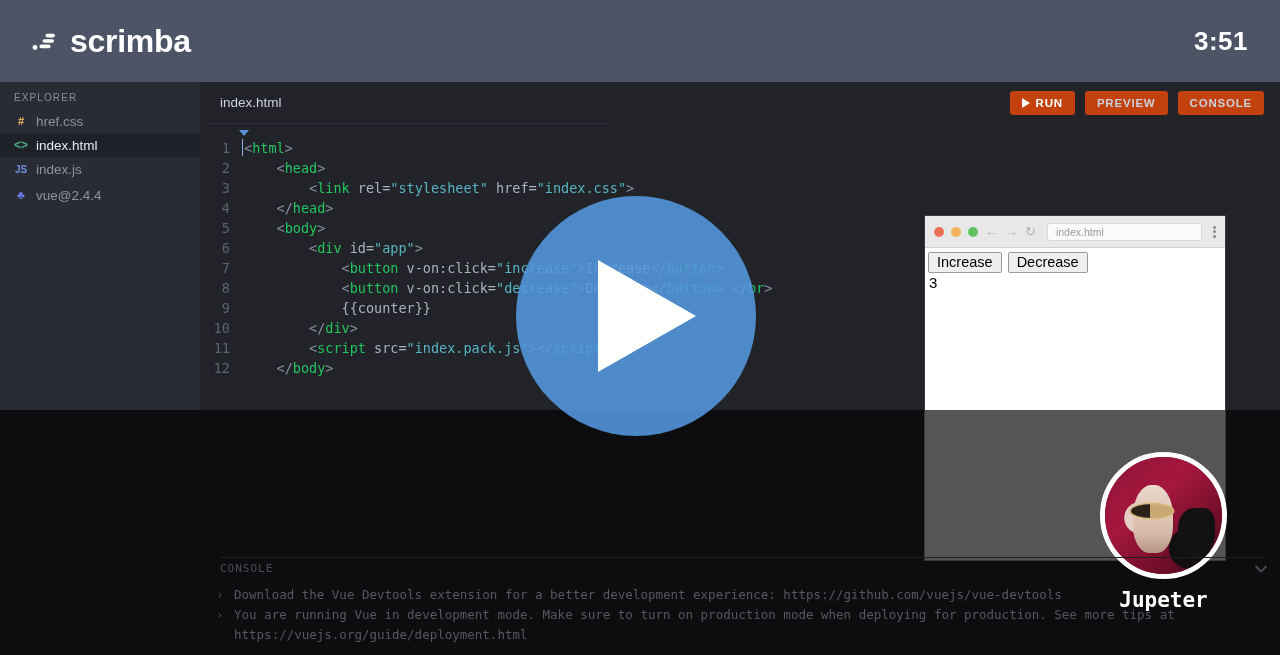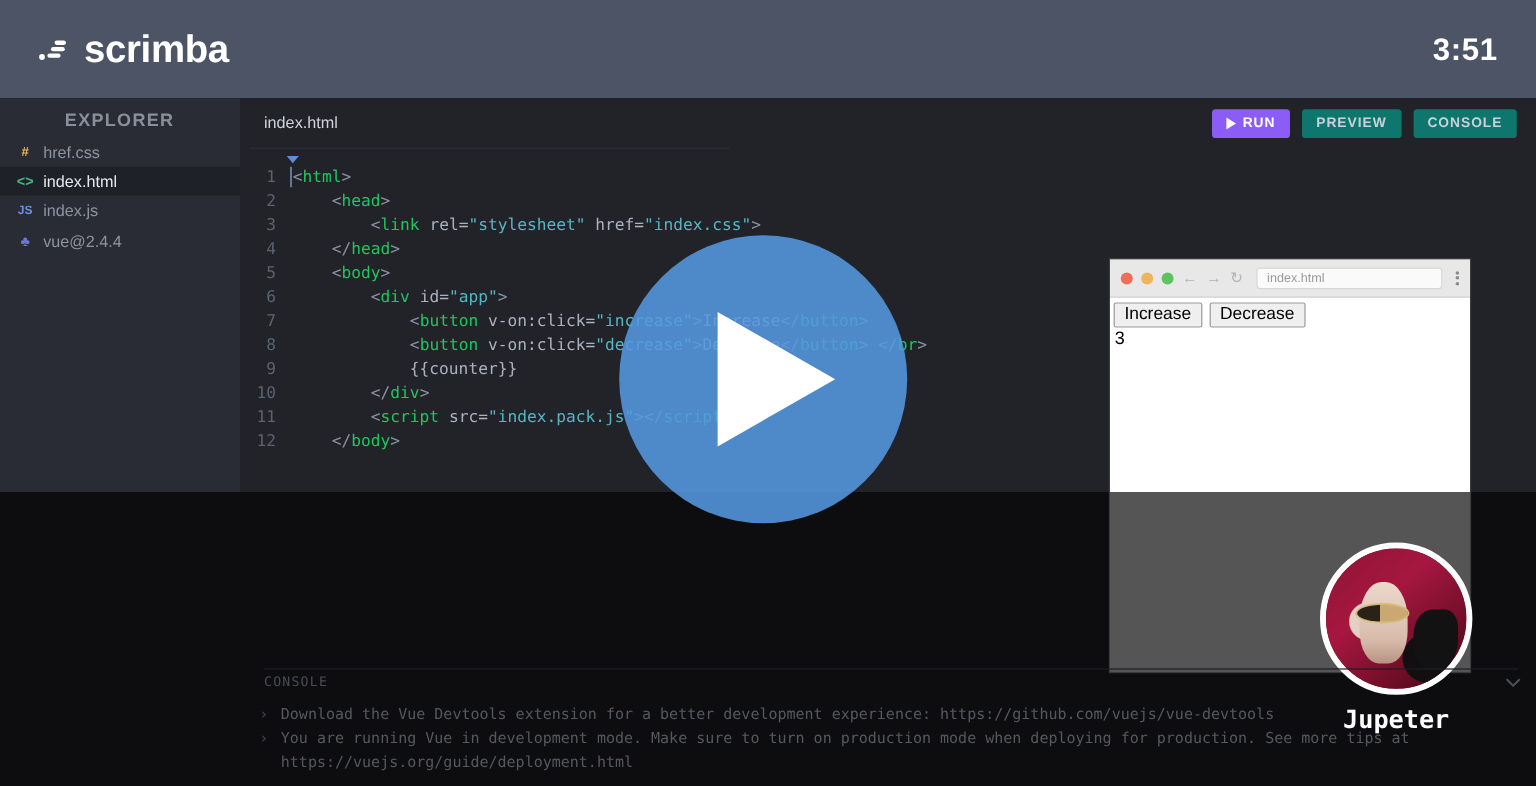--- a/index.html
+++ b/index.html
@@ -26,23 +26,22 @@
   .timer {
     color: #ffffff; font-size: 26px; font-weight: 700; letter-spacing: 0.5px; text-align: center;
   }
 
   
   .sidebar {
     position: absolute; left: 0; top: 82px; width: 200px; height: 328px;
     background: #292c35;
   }
   .section-label {
-    color: #8a8f9c; font-size: 15px; font-weight: 700; letter-spacing: 1.1px;
+    color: #8a8f9c; font-size: 10px; font-weight: 400; letter-spacing: 1.1px;
     padding: 10px 0 6px 14px;
-    margin-left: 40px;
   }
   .file-row {
     display: flex; align-items: center; gap: 8px;
     height: 24px; padding-left: 14px;
     font-size: 13.5px; color: #8d93a1;
   }
   .file-row.active { background: #1f2128; color: #e6e9ef; }
   .file-icon { font-size: 11px; font-weight: 700; width: 14px; text-align:center; }
   .ico-css { color: #e8b563; }
   .ico-html { color: #4caf7d; font-size: 12px; }
@@ -58,25 +57,25 @@
   }
   .editor-topbar {
     height: 41px; display: flex; align-items: center; justify-content: space-between;
     padding: 0 16px 0 20px;
   }
   .tab-name { color: #cfd3db; font-size: 13.5px; }
   .toolbar-btns { display: flex; gap: 10px; align-items: center; }
   .tb-btn {
     font-size: 11.5px; font-weight: 700; letter-spacing: 0.8px;
     padding: 6px 12px; border-radius: 3px;
-    color: #cbd1dc; background: #0f766e; border: none; cursor: pointer;
+    color: #cbd1dc; background: #c2410c; border: none; cursor: pointer;
     font-family: "Liberation Sans", sans-serif;
   }
   .tb-btn.run {
-    background: #8b5cf6; color: #ffffff;
+    background: #c2410c; color: #ffffff;
     display: inline-flex; align-items: center; gap: 6px;
   }
   .play-tri {
     width: 0; height: 0; border-left: 8px solid #ffffff;
     border-top: 5px solid transparent; border-bottom: 5px solid transparent;
   }
   .editor-sep {
     height: 1px; background: #2c2f37; margin: 0 8px 0 8px;
     width: 400px;
   }

